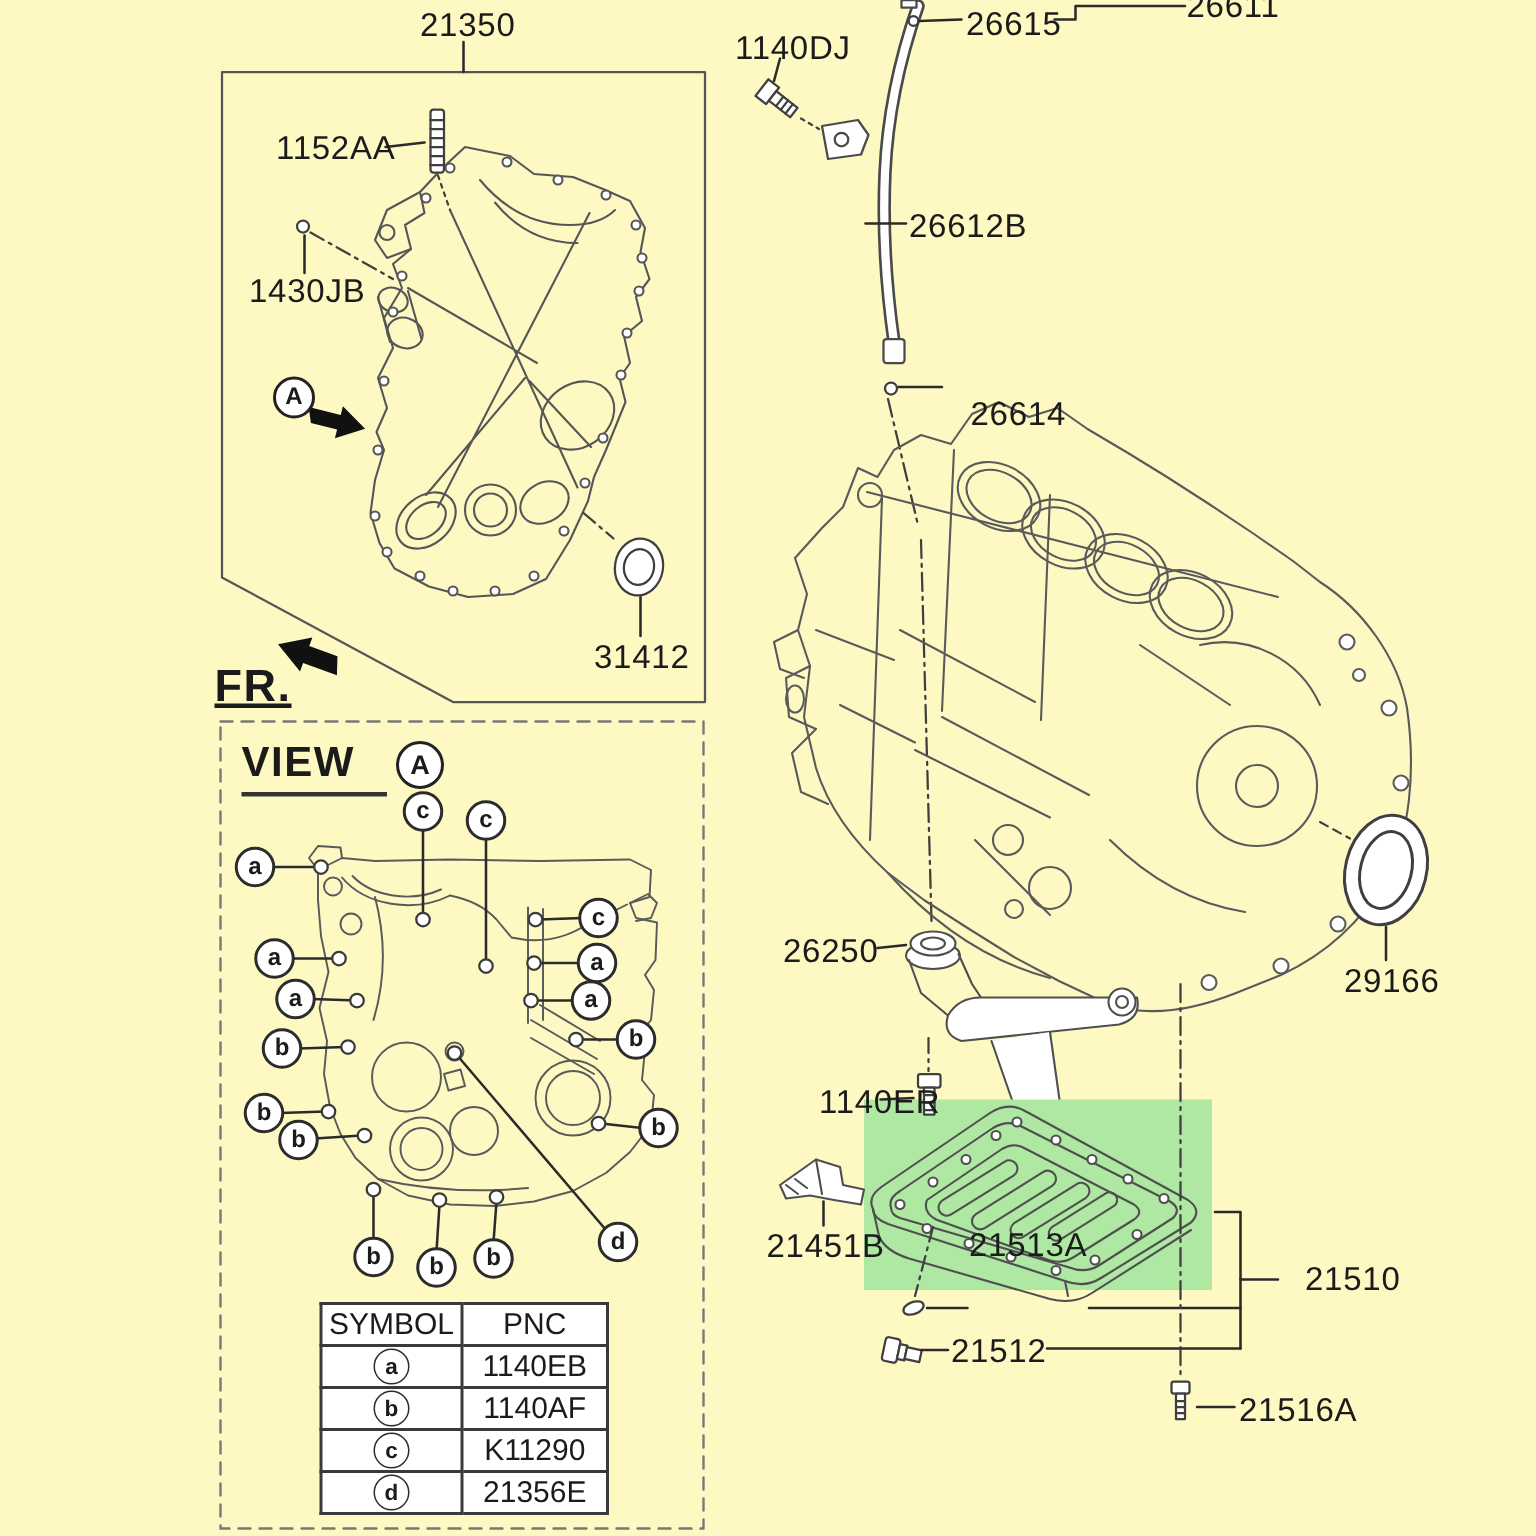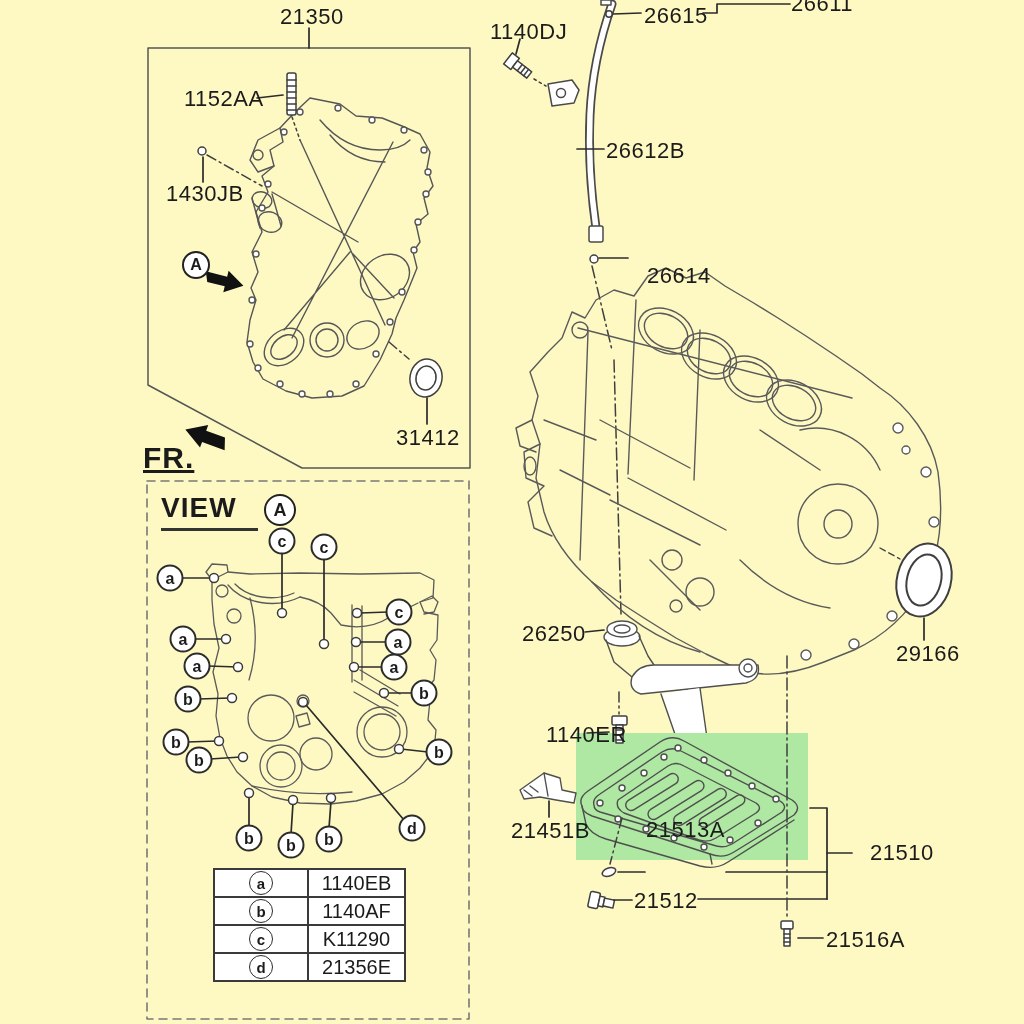--- a/index.html
+++ b/index.html
@@ -395,20 +395,24 @@
 <div class="callout" style="left:249px;top:838px;">b</div>
 <div class="callout" style="left:291px;top:845px;">b</div>
 <div class="callout" style="left:329px;top:839px;">b</div>
 <div class="callout" style="left:412px;top:828px;">d</div>
 <div class="callout" style="left:424px;top:693px;">b</div>
 <div class="callout" style="left:439px;top:752px;">b</div>
 
 <table id="pnc-table">
   <tbody>
     <tr>
+      <th class="c1">SYMBOL</th>
+      <th class="c2">PNC</th>
+    </tr>
+    <tr>
       <td class="c1"><span class="tletter">a</span></td>
       <td class="c2">1140EB</td>
     </tr>
     <tr>
       <td class="c1"><span class="tletter">b</span></td>
       <td class="c2">1140AF</td>
     </tr>
     <tr>
       <td class="c1"><span class="tletter">c</span></td>
       <td class="c2">K11290</td>

